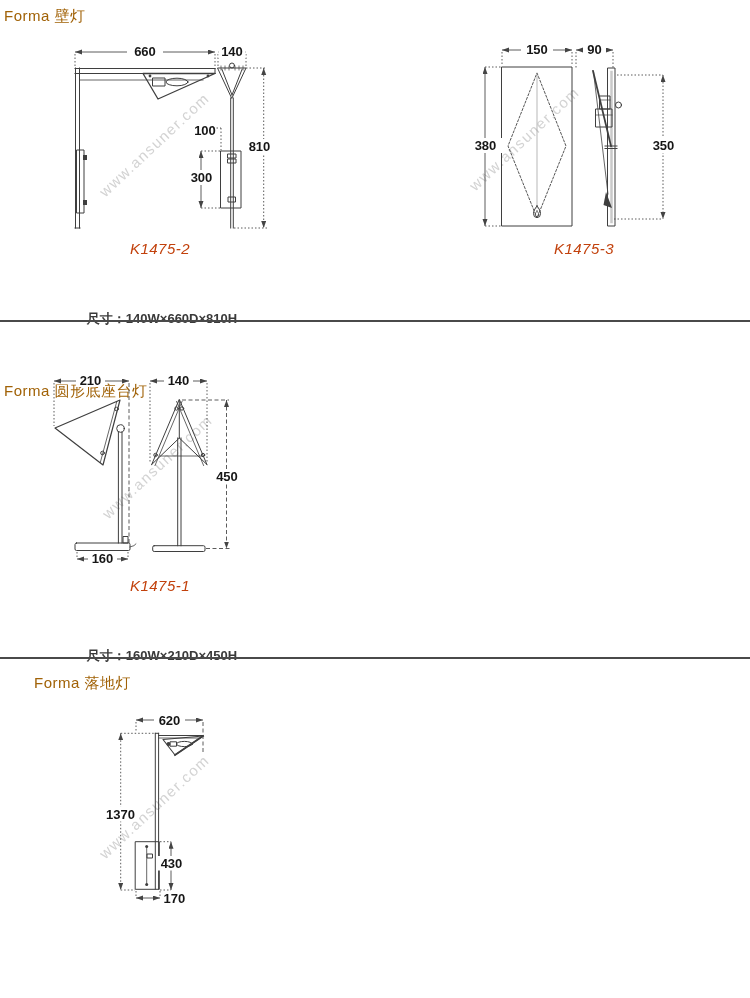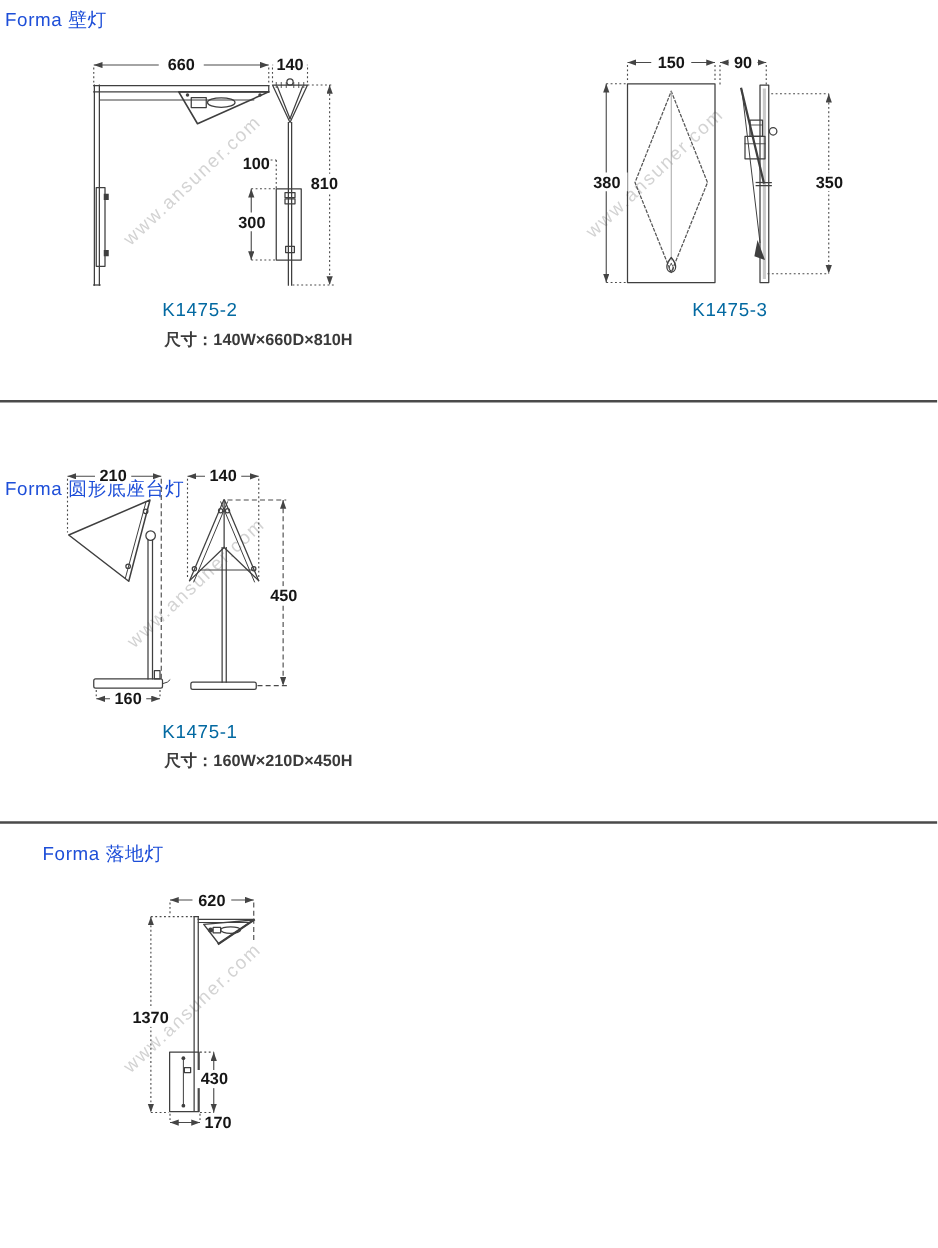--- a/index.html
+++ b/index.html
@@ -1,21 +1,21 @@
 <!DOCTYPE html>
 <html><head>
 <meta charset="utf-8">
 <style>
   html,body{margin:0;padding:0;background:#fff;}
   .page{position:relative;width:750px;height:998px;background:#ffffff;overflow:hidden;
         font-family:"Liberation Sans",sans-serif;}
-  .sec-title{position:absolute;font-size:15px;color:#1d4ed8;letter-spacing:.5px;}
+  .sec-title{position:absolute;font-size:15px;color:#a16207;letter-spacing:.5px;}
   .divider{position:absolute;left:0;width:750px;height:2px;background:#4a4a4a;}
-  .model-label{position:absolute;width:240px;text-align:center;font-size:15px;color:#0369a1;letter-spacing:.5px;}
-  .size-label{position:absolute;width:240px;text-align:right;font-size:13px;color:#3a3a3a;font-weight:600;}
+  .model-label{position:absolute;width:240px;text-align:center;font-size:15px;color:#c2410c;letter-spacing:.5px;font-style:italic;}
+  .size-label{position:absolute;width:240px;text-align:center;font-size:13px;color:#3a3a3a;font-weight:600;margin-top:47px;}
   .wm{position:absolute;font-size:15px;color:#d3d3d3;letter-spacing:1.5px;
       transform:rotate(-43deg);white-space:nowrap;}
   svg{position:absolute;overflow:visible;}
   .ol{stroke:#3f3f3f;stroke-width:1;fill:none;stroke-linejoin:round;stroke-linecap:square;}
   .thk{stroke-width:1.8;}
   .dl{stroke:#4a4a4a;stroke-width:.9;fill:none;}
   .dot{stroke-dasharray:1.5,2;}
   .dsh{stroke-dasharray:4,2.5;}
   .wbg{fill:#ffffff;stroke:none;}
   .fdark{fill:#3f3f3f;stroke:none;}

